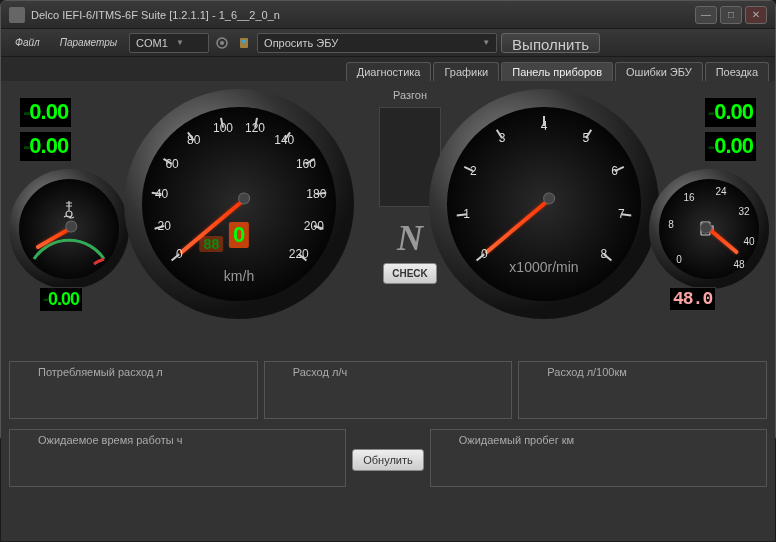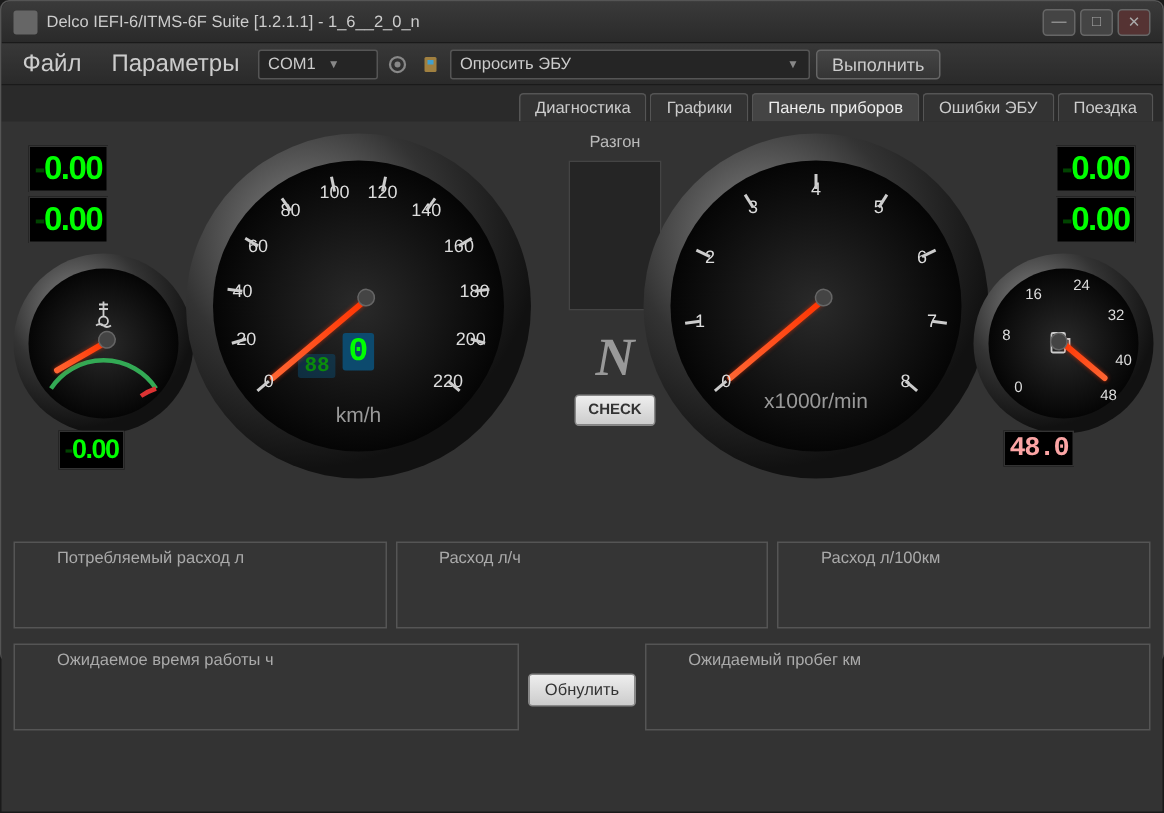--- a/index.html
+++ b/index.html
@@ -5,41 +5,41 @@
 * { margin: 0; padding: 0; box-sizing: border-box; font-family: Tahoma, sans-serif; }
 body { background: #1a1a1a; width: 776px; height: 542px; overflow: hidden; }
 .window { width: 776px; height: 442px; background: #2d2d2d; border: 1px solid #555; border-radius: 6px; }
 .titlebar { height: 28px; background: linear-gradient(#3a3a3a, #2a2a2a); display: flex; align-items: center; padding: 0 8px; border-radius: 6px 6px 0 0; border-bottom: 1px solid #1a1a1a; }
 .titlebar-icon { width: 16px; height: 16px; background: #666; border-radius: 2px; margin-right: 6px; }
 .title { color: #ccc; font-size: 11px; flex: 1; }
 .win-btns { display: flex; gap: 3px; }
 .win-btn { width: 22px; height: 18px; background: #444; border: 1px solid #666; border-radius: 3px; color: #aaa; font-size: 10px; display: flex; align-items: center; justify-content: center; cursor: pointer; }
 .win-btn:last-child { background: #553333; }
 .toolbar { height: 28px; background: linear-gradient(#383838, #2a2a2a); display: flex; align-items: center; padding: 0 6px; gap: 4px; border-bottom: 1px solid #1a1a1a; }
-.menu-item { color: #ccc; font-size: 16px; padding: 3px 8px; cursor: pointer; }
+.menu-item { color: #ccc; font-size: 10px; padding: 3px 8px; cursor: pointer; font-style: italic; }
 .combo { background: #252525; border: 1px solid #555; color: #ccc; font-size: 11px; padding: 2px 6px; height: 20px; display: flex; align-items: center; border-radius: 2px; cursor: pointer; }
 .combo .arrow { margin-left: 8px; font-size: 8px; color: #888; }
 .toolbar-icon { width: 18px; height: 18px; display: flex; align-items: center; justify-content: center; cursor: pointer; }
-.btn { background: linear-gradient(#454545, #353535); border: 1px solid #666; color: #ccc; font-size: 12px; padding: 2px 10px; height: 20px; border-radius: 3px; cursor: pointer; }
+.btn { background: linear-gradient(#454545, #353535); border: 1px solid #666; color: #ccc; font-size: 15px; padding: 2px 10px; height: 20px; border-radius: 3px; cursor: pointer; }
 .tabs { height: 24px; background: #2a2a2a; display: flex; align-items: flex-end; padding: 0 4px; justify-content: flex-end; }
 .tab { color: #ccc; font-size: 11px; padding: 3px 10px; background: #333; border: 1px solid #555; border-bottom: none; border-radius: 3px 3px 0 0; margin-right: 2px; cursor: pointer; }
 .tab.active { background: #444; color: #eee; }
 .content { padding: 8px; background: #333; position: relative; height: 460px; }
 .dashboard { position: relative; height: 260px; }
 .digital { position: absolute; font-family: 'Courier New', monospace; font-weight: bold; color: #00ff00; background: #000; padding: 1px 3px; border: 1px solid #333; letter-spacing: -1px; }
 .digital .sign { color: #004400; }
 .gauge { position: absolute; border-radius: 50%; }
 .gauge-bezel { position: absolute; inset: 0; border-radius: 50%; background: radial-gradient(circle at 35% 30%, #888, #333 40%, #111 70%); }
 .gauge-face { position: absolute; inset: 8%; border-radius: 50%; background: radial-gradient(circle at 50% 50%, #2a2a2a, #000 80%); }
 .gauge-tick { position: absolute; left: 50%; top: 50%; width: 2px; background: #ccc; transform-origin: 50% 0%; }
 .gauge-num { position: absolute; color: #ddd; font-size: 10px; font-family: Arial; transform: translate(-50%, -50%); }
 .needle { position: absolute; left: 50%; top: 50%; width: 4px; background: linear-gradient(to top, #ff3300, #ff6633); border-radius: 2px; transform-origin: 50% 90%; box-shadow: 0 0 3px rgba(255,50,0,0.6); }
 .needle::after { content: ''; position: absolute; bottom: -5px; left: -3px; width: 10px; height: 10px; background: #444; border-radius: 50%; border: 1px solid #666; }
 .gauge-label { position: absolute; color: #999; font-size: 14px; transform: translateX(-50%); }
-.gauge-digital { position: absolute; color: #00ff00; font-family: Liberation Mono, monospace; font-weight: bold; transform: translateX(-50%); background: #0c4a6e; padding: 0 4px; border-radius: 2px; }
+.gauge-digital { position: absolute; color: #00ff00; font-family: Liberation Sans, sans-serif; font-weight: bold; transform: translateX(-50%); background: #c2410c; padding: 0 4px; border-radius: 2px; }
 .center-col { position: absolute; left: 370px; top: 0; width: 62px; text-align: center; }
 .accel-label { color: #bbb; font-size: 11px; margin-bottom: 6px; }
 .accel-box { background: #252525; border: 1px solid #444; height: 100px; margin-bottom: 10px; }
 .gear { color: #999; font-size: 36px; font-weight: bold; font-style: italic; margin: 4px 0; font-family: Georgia, serif; }
 .check-btn { background: linear-gradient(#eee, #ccc); border: 1px solid #888; font-size: 10px; padding: 4px 8px; border-radius: 3px; cursor: pointer; font-weight: bold; color: #333; }
 .info-grid { position: absolute; top: 280px; left: 8px; right: 8px; display: grid; grid-template-columns: 1fr 1fr 1fr; gap: 6px; }
 .info-box { border: 1px solid #555; padding: 4px 8px; height: 58px; background: #353535; }
 .info-box .lbl { color: #aaa; font-size: 11px; padding-left: 20px; }
 .info-row2 { position: absolute; top: 348px; left: 8px; right: 8px; display: grid; grid-template-columns: 1fr auto 1fr; gap: 6px; align-items: start; }
 .reset-btn { background: linear-gradient(#eee, #ccc); border: 1px solid #888; font-size: 11px; padding: 4px 10px; border-radius: 3px; cursor: pointer; color: #333; margin-top: 20px; }

